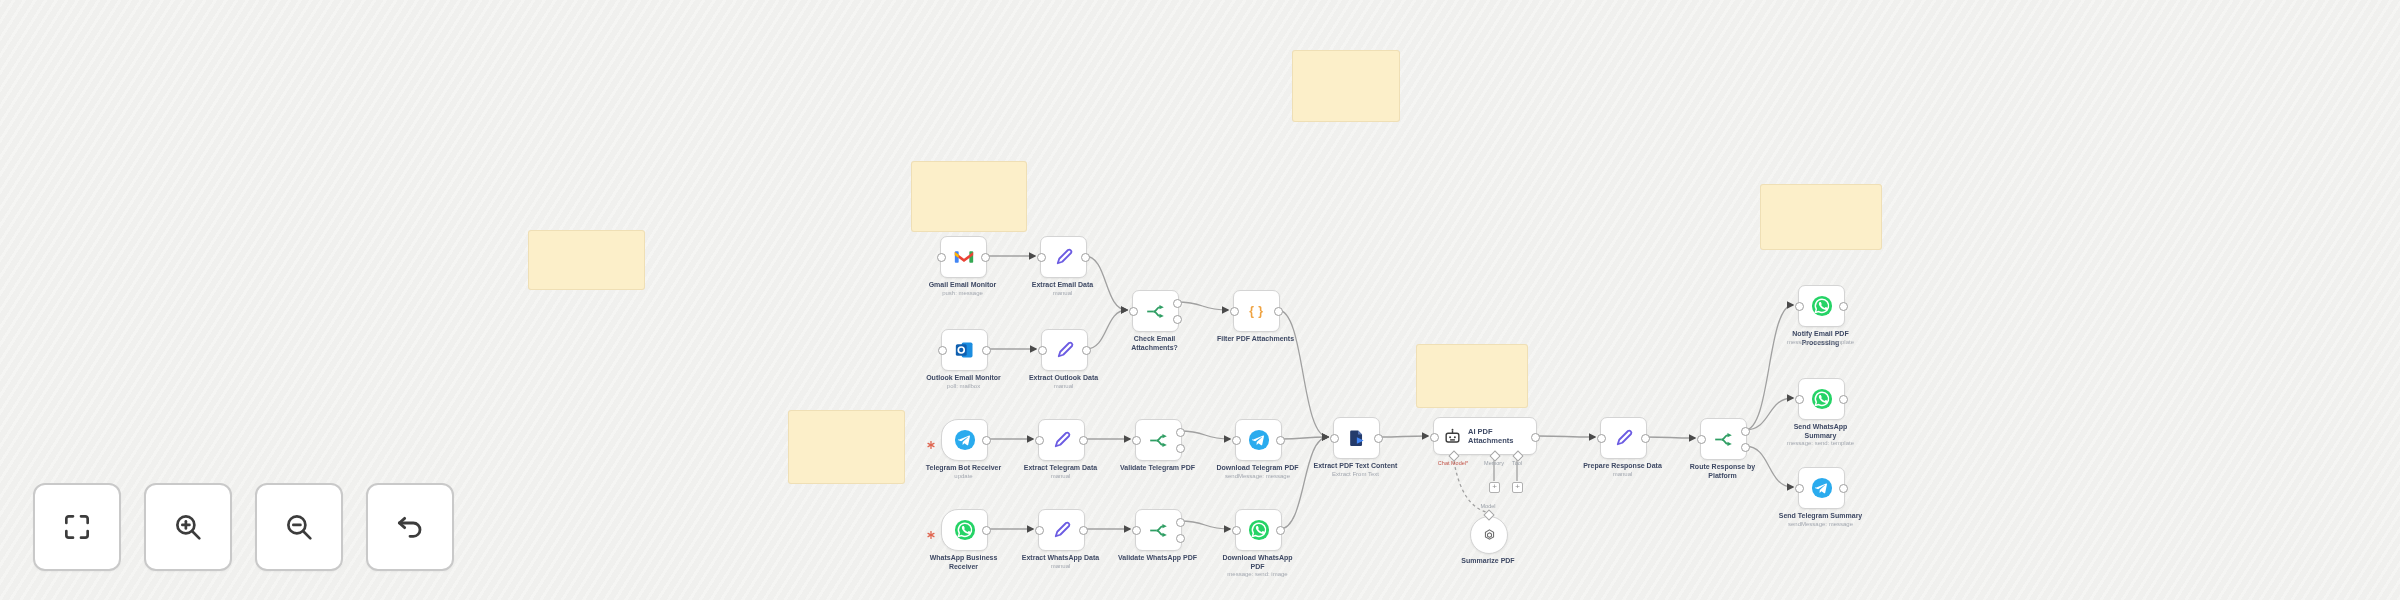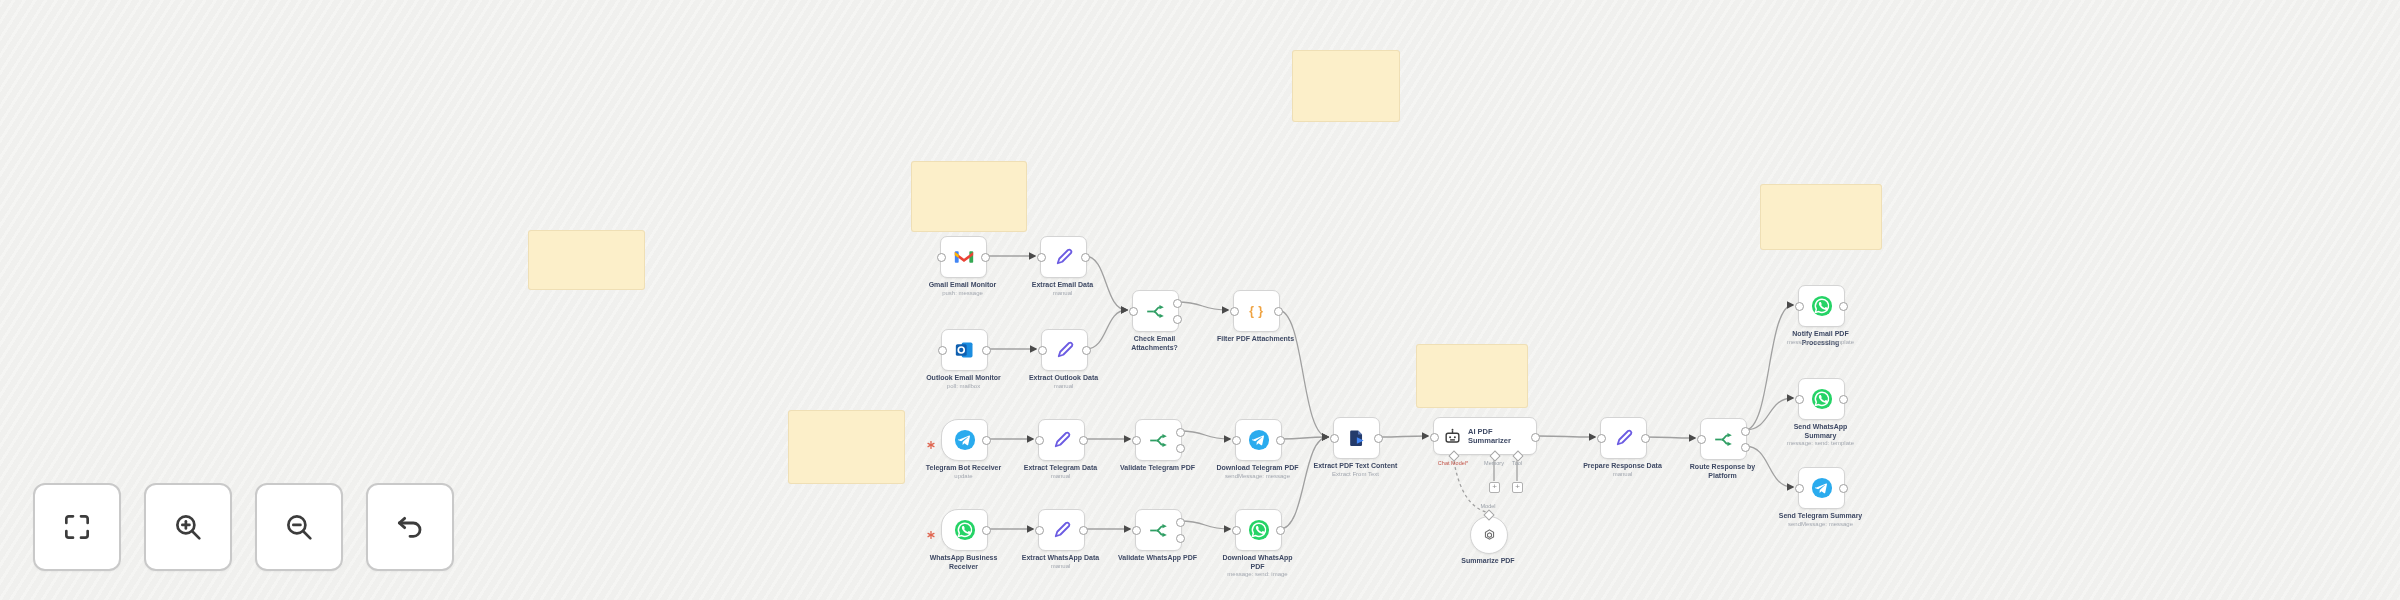--- a/index.html
+++ b/index.html
@@ -308,21 +308,21 @@
       <span class="icon">
         <svg width="19" height="19" viewBox="0 0 24 24" fill="none" stroke="#3d3d3d" stroke-width="1.8">
           <rect x="4" y="8" width="16" height="11" rx="2.5"></rect>
           <line x1="12" y1="8" x2="12" y2="4.6"></line>
           <circle cx="12" cy="3.4" r="1.2" fill="#3d3d3d" stroke="none"></circle>
           <circle cx="9" cy="13" r="1.3" fill="#3d3d3d" stroke="none"></circle>
           <circle cx="15" cy="13" r="1.3" fill="#3d3d3d" stroke="none"></circle>
           <path d="M9 16.3h6"></path>
         </svg>
       </span>
-      <div class="ai-title" style="color: rgb(62, 73, 100); width: 44px;">AI PDF Summarizer</div>
+      <div class="ai-title" style="color: rgb(62, 73, 100); width: 44px;">AI PDF Attachments</div>
       <span class="port" style="left: -4px; top: 15px;"></span>
       <span class="port" style="right: -4px; top: 15px;"></span>
     </div>
     <span class="diamond" style="left: 1450px; top: 452px;"></span>
     <div class="portlabel" style="left: 1428px; top: 460px; width: 50px; color: rgb(194, 85, 74);">Chat Model*</div>
     <span class="diamond" style="left: 1491px; top: 452px;"></span>
     <div class="portlabel" style="left: 1469px; top: 460px; width: 50px; color: rgb(154, 160, 168);">Memory</div>
     <span class="diamond" style="left: 1514px; top: 452px;"></span>
     <div class="portlabel" style="left: 1492px; top: 460px; width: 50px; color: rgb(154, 160, 168);">Tool</div>
     <div class="plusbox" style="left: 1489px; top: 482px;">+</div>

